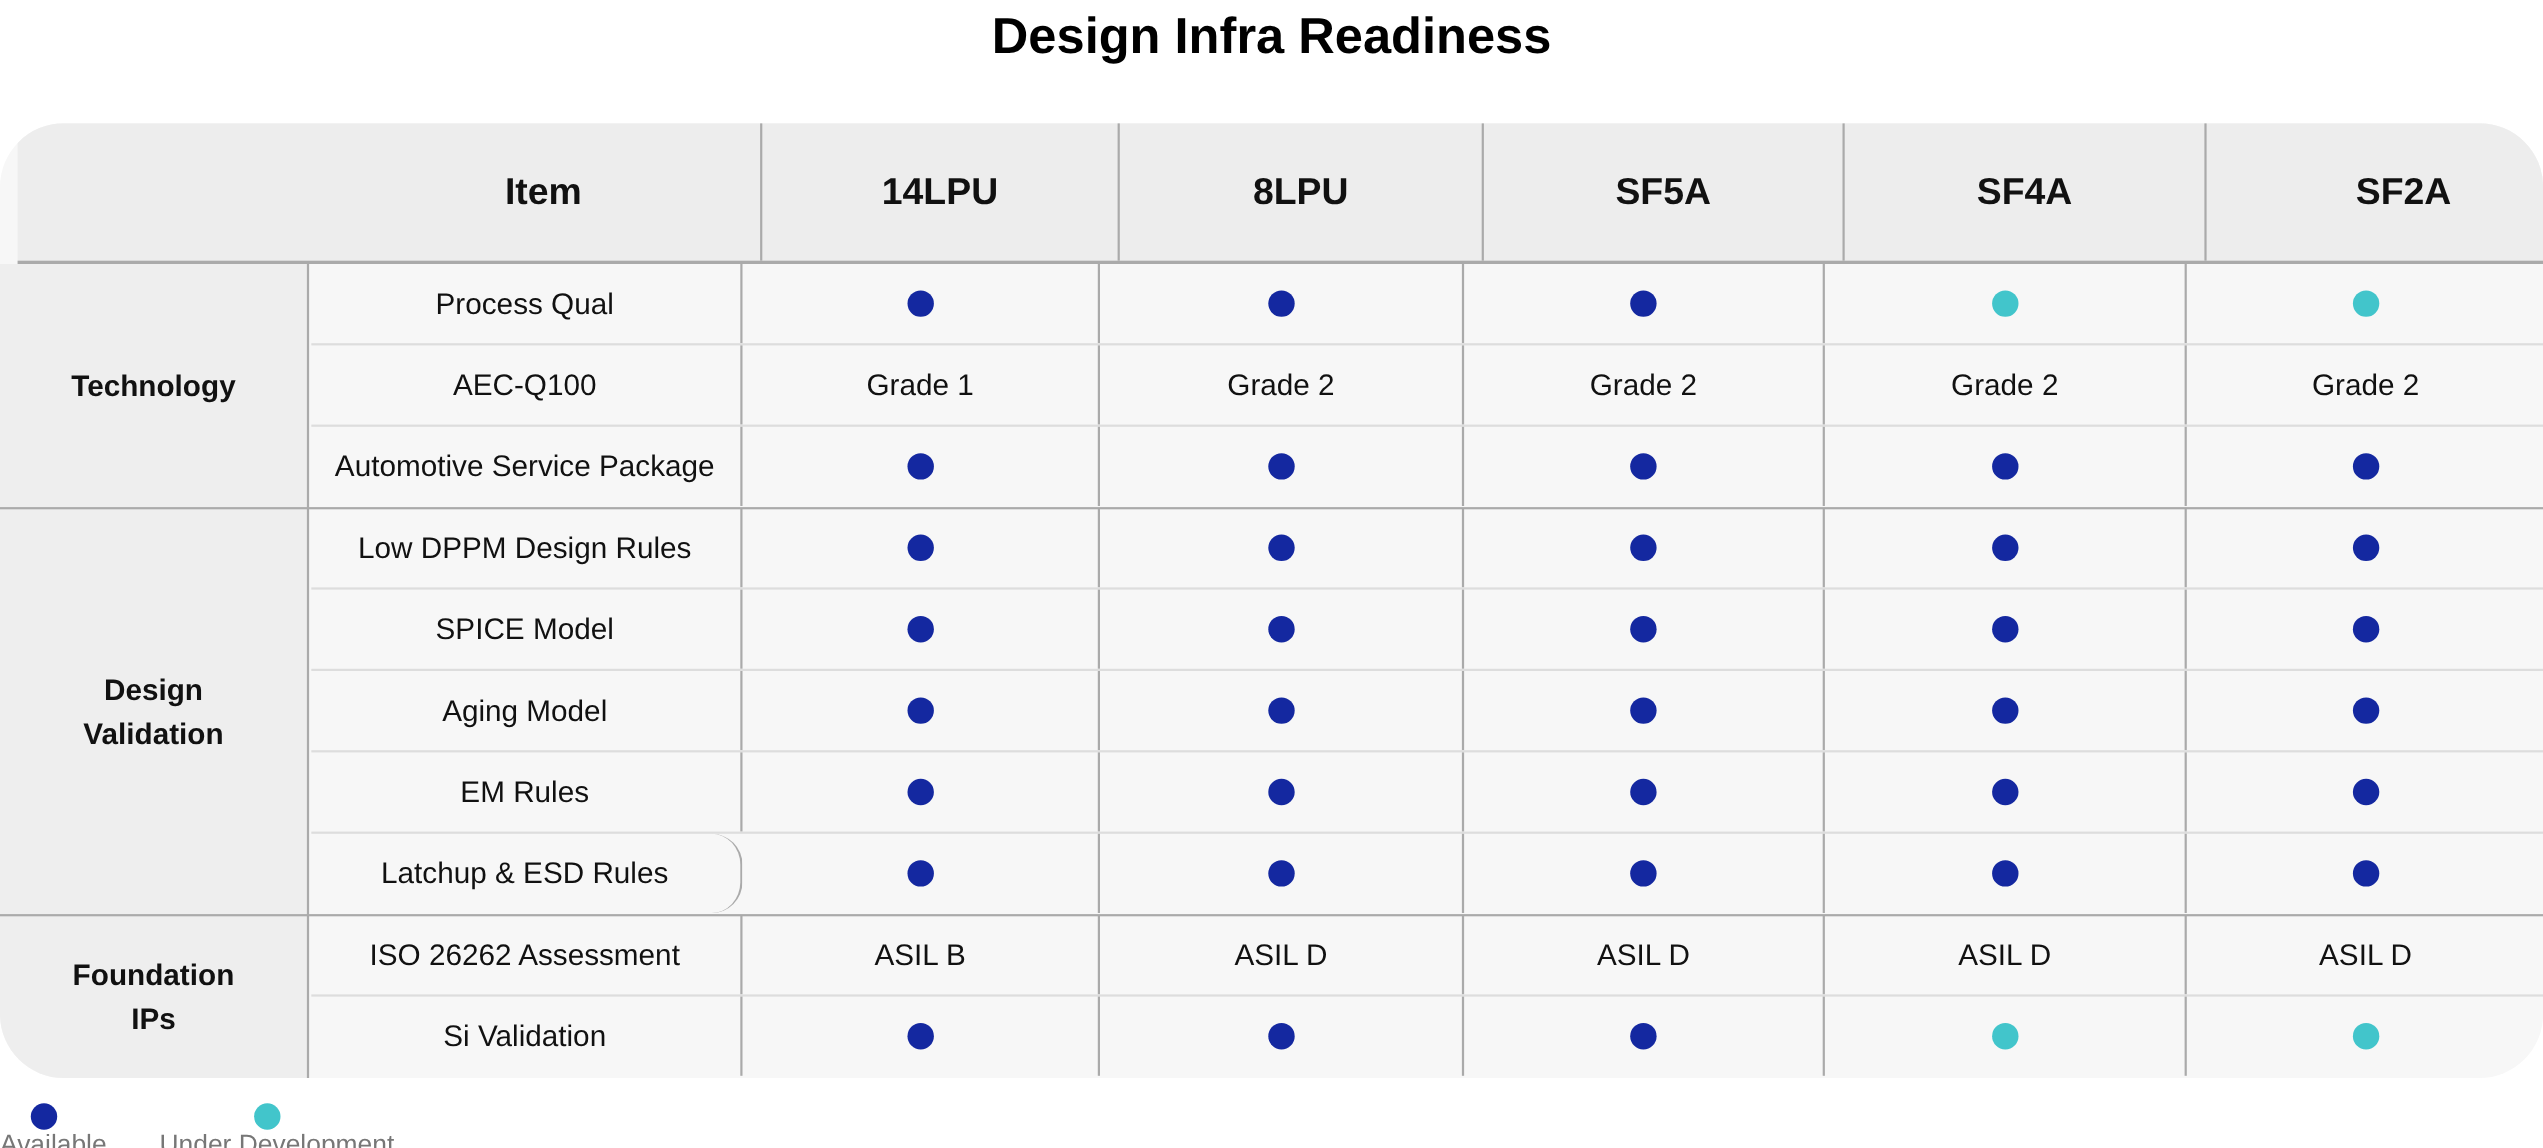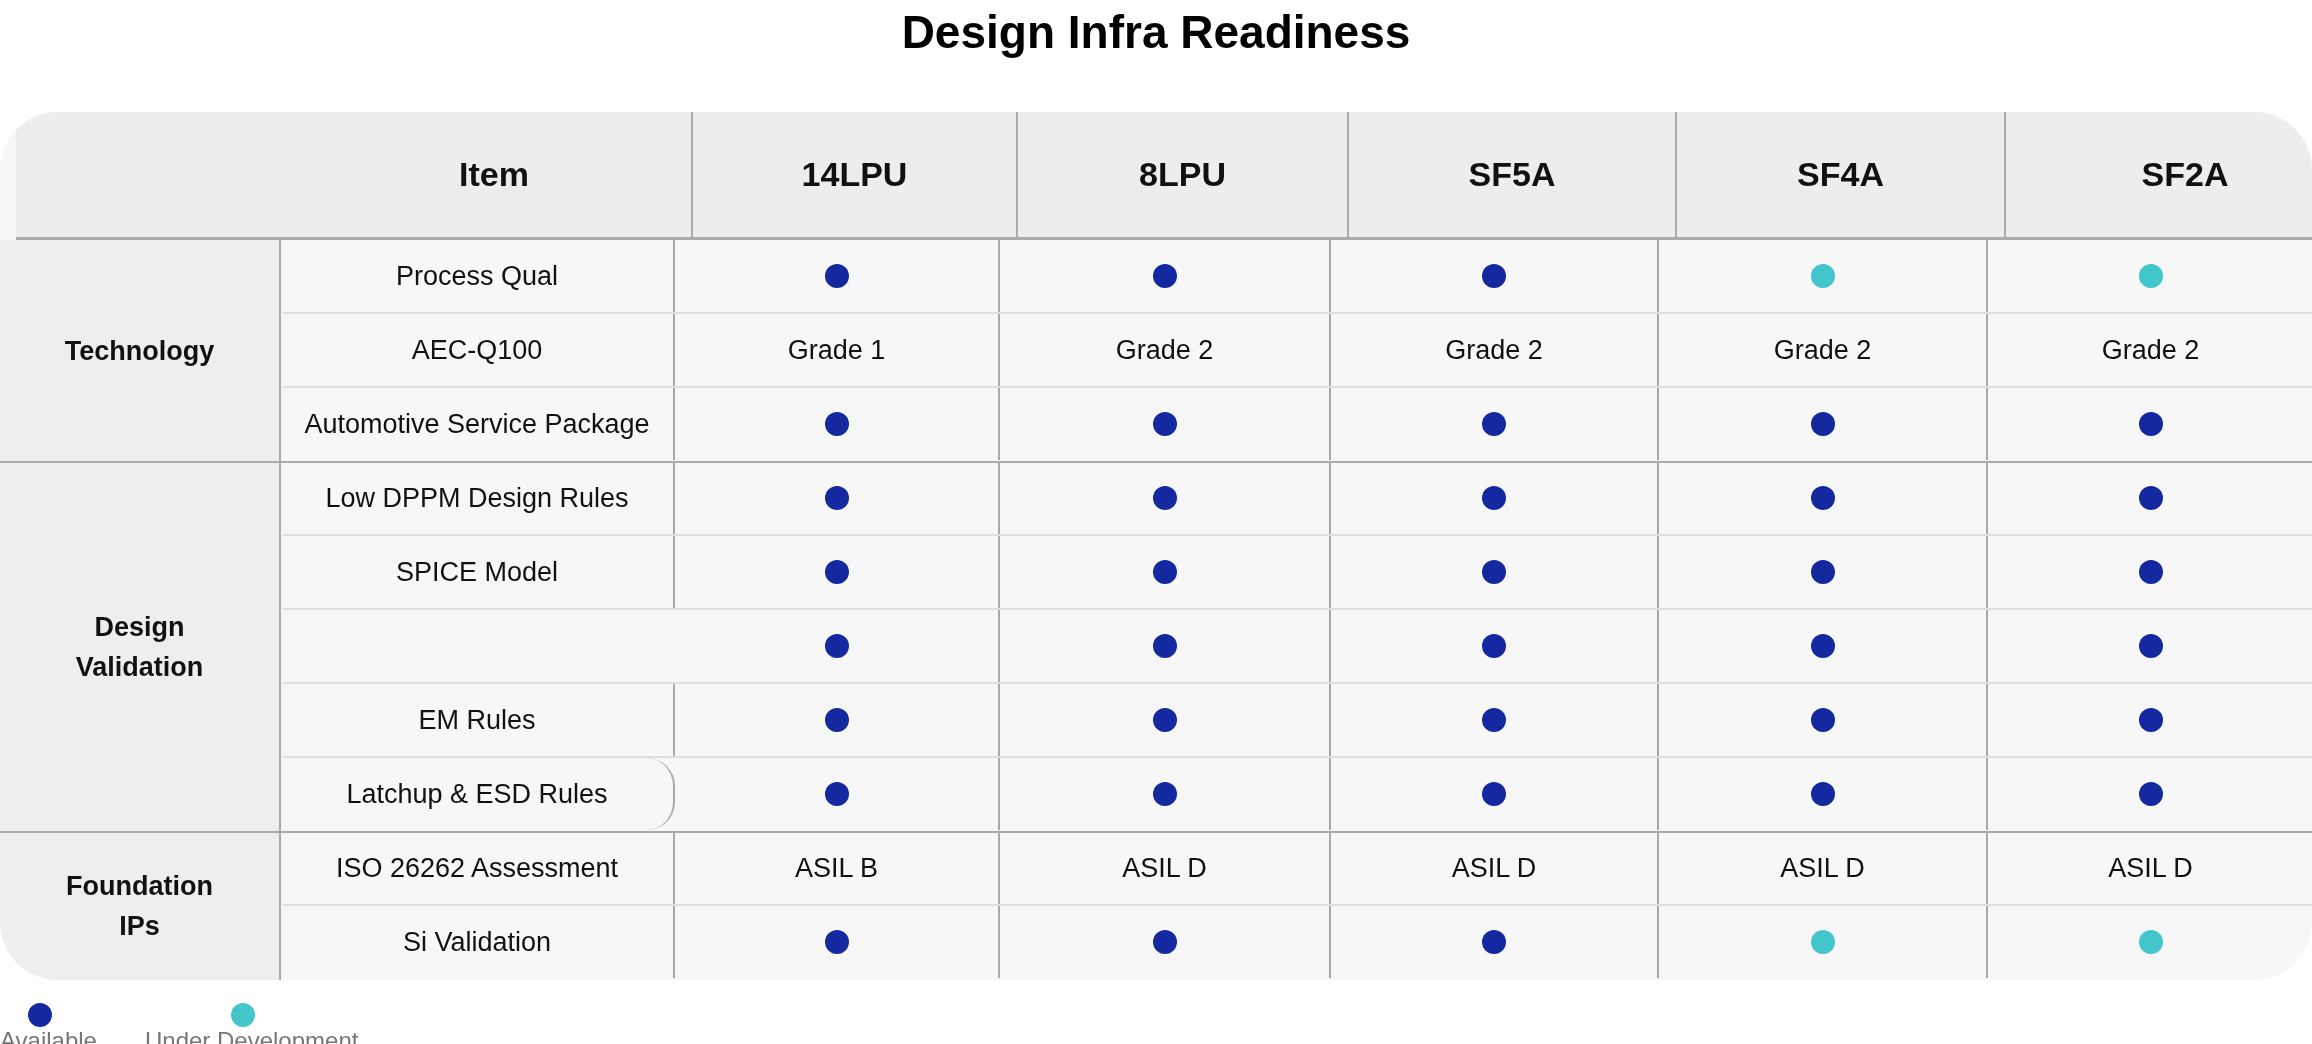--- a/index.html
+++ b/index.html
@@ -171,20 +171,21 @@
         </div>
         <div class="cell val" style="left: 1378px; width: 329px;">
           <span class="dot available"></span>
         </div>
         <div class="cell val last" style="left: 1707px; width: 325px;">
           <span class="dot available"></span>
         </div>
         <div class="rline"></div>
       </div>
       <div class="row" style="top: 370px;">
+        <div class="cell item" style="left: 0px; width: 394px;">Aging Model</div>
         <div class="cell val" style="left: 394px; width: 325px;">
           <span class="dot available"></span>
         </div>
         <div class="cell val" style="left: 719px; width: 331px;">
           <span class="dot available"></span>
         </div>
         <div class="cell val" style="left: 1050px; width: 328px;">
           <span class="dot available"></span>
         </div>
         <div class="cell val" style="left: 1378px; width: 329px;">

